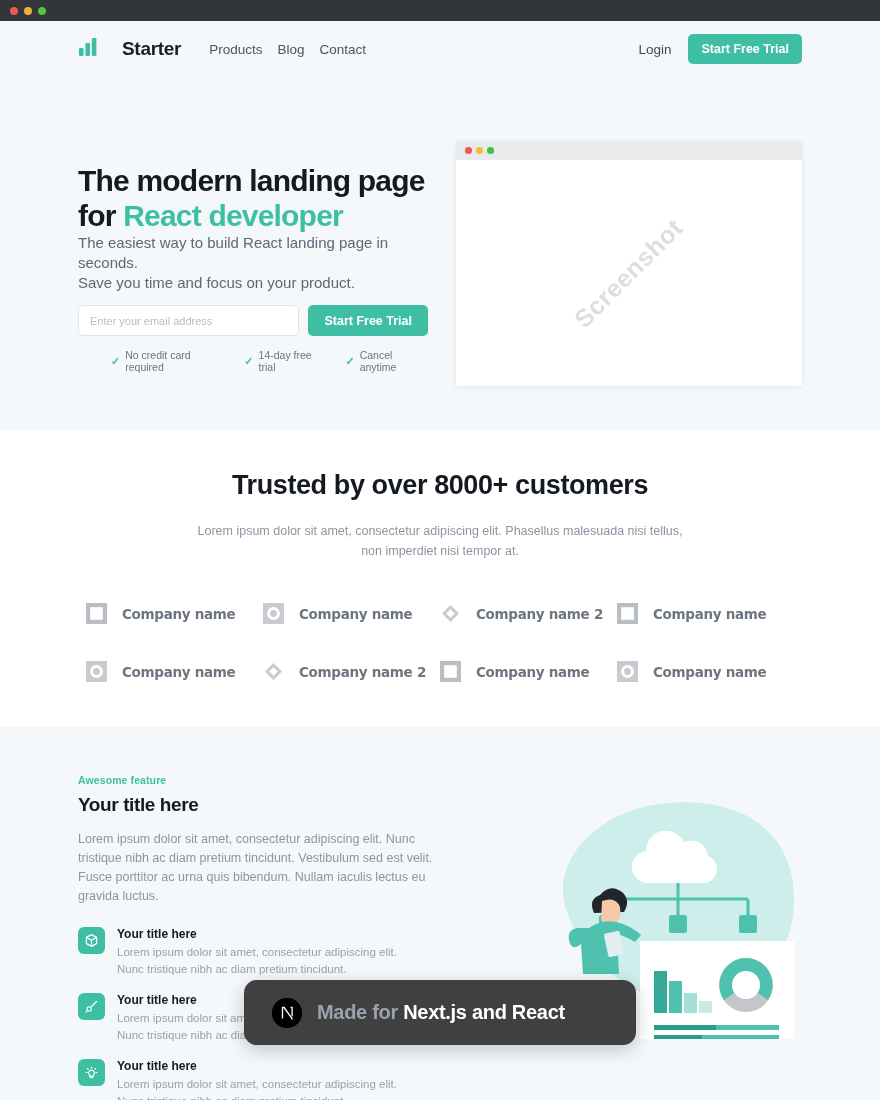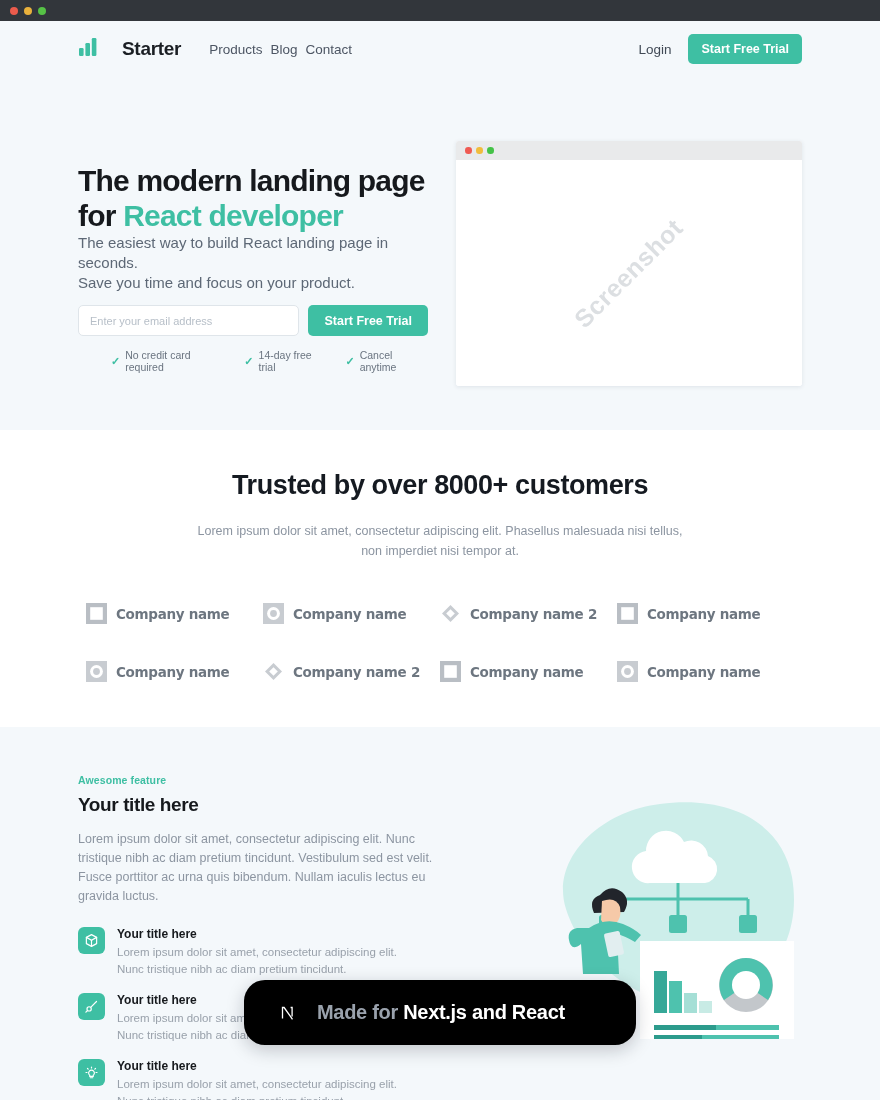--- a/index.html
+++ b/index.html
@@ -25,21 +25,21 @@
   .hero { background: #f4f8fb; padding-bottom: 0; height: 409px; position: relative; }
 
   .navbar {
     height: 56px; display: flex; align-items: center;
     padding: 0 78px 0 78px;
   }
   .brand { display: flex; align-items: center; gap: 22px; margin-right: 28px; }
   .brand-name {
     font-size: 19px; font-weight: bold; color: #1b1f24; letter-spacing: -0.3px;
   }
-  .nav-links { display: flex; align-items: center; gap: 8px; }
+  .nav-links { display: flex; align-items: center; gap: 15px; }
   .nav-link {
     font-size: 13.5px; color: #4c5563; text-decoration: none;
   }
   .nav-right { margin-left: auto; display: flex; align-items: center; gap: 17px; }
   .login-link { font-size: 13.5px; color: #414a56; text-decoration: none; }
   .btn-primary {
     background: #3ebfa3; color: #ffffff; border: none; border-radius: 5px;
     font-size: 12.5px; font-weight: bold; padding: 8px 13px; cursor: pointer;
     font-family: "Liberation Sans", sans-serif;
   }
@@ -107,21 +107,21 @@
   }
   .trusted-sub {
     margin: 20px auto 0 auto; width: 490px; text-align: center;
     font-size: 12.5px; line-height: 20px; color: #8c95a1;
   }
   .logo-grid {
     margin-top: 42px; padding: 0 86px;
     display: grid; grid-template-columns: repeat(4, 1fr);
     row-gap: 37px;
   }
-  .logo-item { display: flex; align-items: center; gap: 9px; text-align: center; }
+  .logo-item { display: flex; align-items: center; gap: 15px; text-align: center; }
   .logo-name {
     font-size: 13.5px; font-weight: bold; color: #6d7680;
     font-family: "DejaVu Sans", sans-serif; letter-spacing: -0.3px;
   }
   .logo-mark { width: 21px; height: 21px; flex: none; }
 
   
   .features {
     background: #f4f8fb; height: 373px; position: relative;
     padding: 47px 78px 0 78px; display: flex;
@@ -146,21 +146,21 @@
   .feat-item-title { font-size: 12px; font-weight: bold; color: #16191d; }
   .feat-item-desc {
     margin-top: 3px; font-size: 11.5px; line-height: 17px; color: #99a1ab;
     max-width: 292px;
   }
 
   .illustration { position: absolute; right: 60px; top: 62px; }
 
   .badge-banner {
     position: absolute; left: 244px; top: 980px;
-    width: 392px; height: 65px; background: #000000; border-radius: 21px;
+    width: 392px; height: 65px; background: #404040; border-radius: 13px;
     display: flex; align-items: center; gap: 15px; padding-left: 28px;
     box-shadow: 0 5px 18px rgba(12,20,32,0.22);
   }
   .next-logo {
     width: 30px; height: 30px; border-radius: 50%; background: #000;
     display: flex; align-items: center; justify-content: center; flex: none;
   }
   .badge-text { font-size: 20px; font-weight: bold; letter-spacing: -0.3px; }
   .badge-text .muted { color: #9aa2ad; }
   .badge-text .bright { color: #ffffff; }

